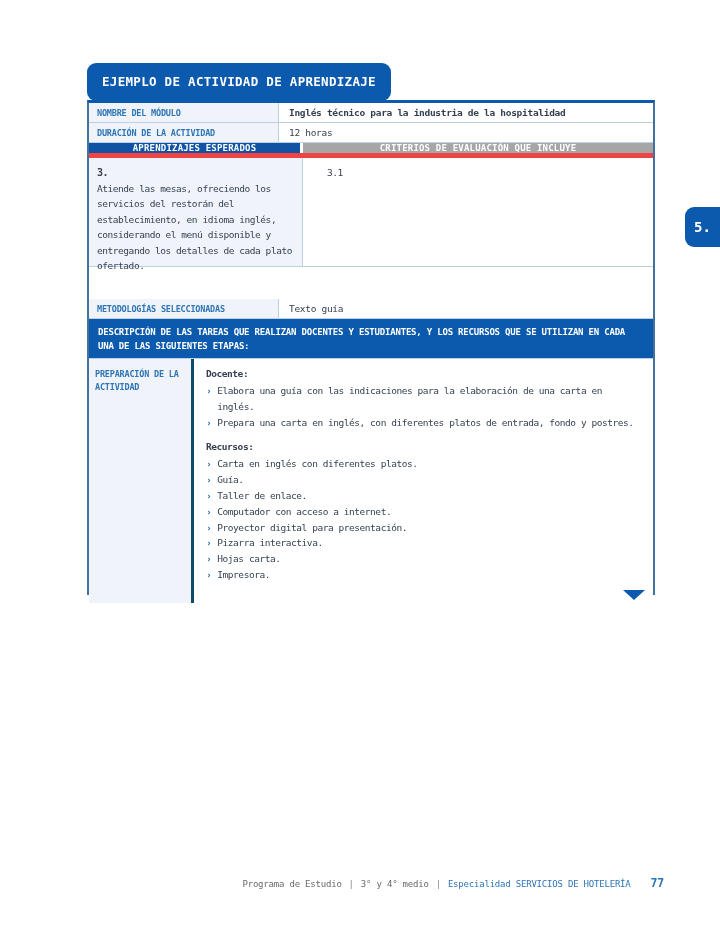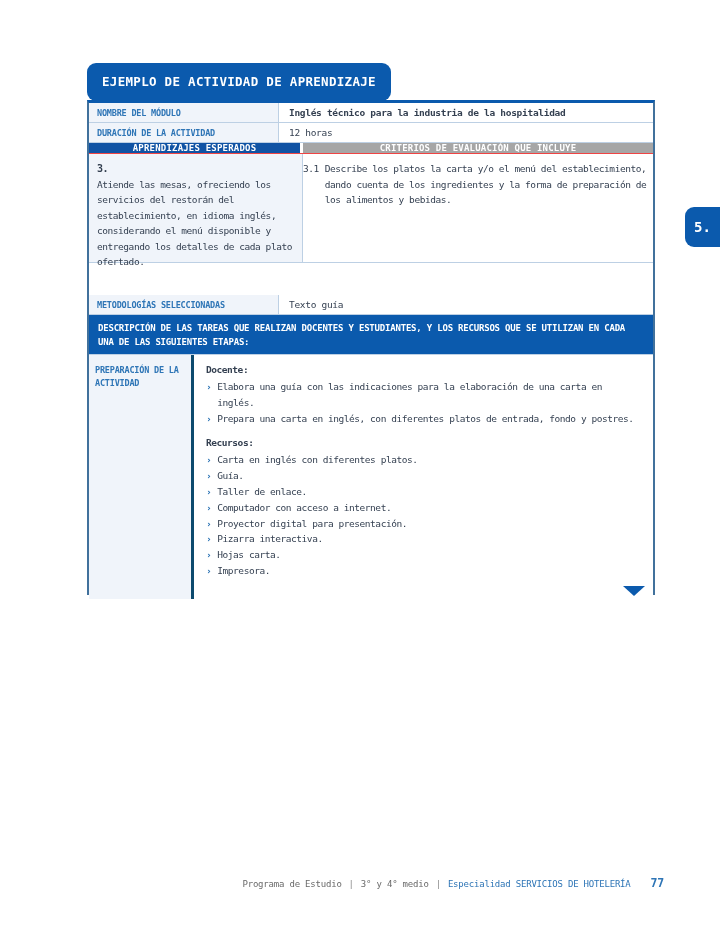--- a/index.html
+++ b/index.html
@@ -77,21 +77,21 @@
     letter-spacing: -0.3px;
     padding: 4px 10px;
     display: flex;
     align-items: center;
   }
   .meta-row { height: 22px; }
   .meta-row.tall { height: 23px; }
   .cell-value.bold { font-weight: bold; }
 
   
-  .header-row { height: 28px; border-bottom: 1px solid #ef4444; }
+  .header-row { height: 28px; border-bottom: 5px solid #ef4444; }
   .hdr-left {
     width: 214px;
     background: #1053A4;
     color: #fff;
     font-size: 9px;
     font-weight: bold;
     letter-spacing: 0.2px;
     display: flex;
     align-items: center;
     justify-content: center;
@@ -122,21 +122,21 @@
     font-size: 9.5px;
     letter-spacing: -0.45px;
     line-height: 15.5px;
     color: #333F50;
     flex-shrink: 0;
   }
   .learning-number { font-weight: bold; font-size: 10px; display: block; }
   .criteria-cell {
     flex: 1;
     background: #fff;
-    padding: 7px 0;
+    padding: 7px 24px;
     display: flex;
     align-items: flex-start;
     font-size: 9.5px;
     letter-spacing: -0.45px;
     line-height: 15.5px;
   }
   .criteria-number { margin-right: 6px; white-space: nowrap; }
   .criteria-text { flex: 1; }
 
   
@@ -244,21 +244,20 @@
     <div class="hdr-right">CRITERIOS DE EVALUACIÓN QUE INCLUYE</div>
   </div>
 
   <div class="row content-row">
     <div class="learning-cell">
       <span class="learning-number">3.</span>
       <span>Atiende las mesas, ofreciendo los servicios del restorán del establecimiento, en idioma inglés, considerando el menú disponible y entregando los detalles de cada plato ofertado.</span>
     </div>
     <div class="criteria-cell">
       <span class="criteria-number">3.1</span>
-      <span class="criteria-text">Describe los platos la carta y/o el menú del establecimiento, dando cuenta de los ingredientes y la forma de preparación de los alimentos y bebidas.</span>
     </div>
   </div>
 
   <div class="row methodology-row">
     <div class="cell-label">METODOLOGÍAS SELECCIONADAS</div>
     <div class="cell-value">Texto guía</div>
   </div>
 
   <div class="banner">DESCRIPCIÓN DE LAS TAREAS QUE REALIZAN DOCENTES Y ESTUDIANTES, Y LOS RECURSOS QUE SE UTILIZAN EN CADA UNA DE LAS SIGUIENTES ETAPAS:</div>
 

